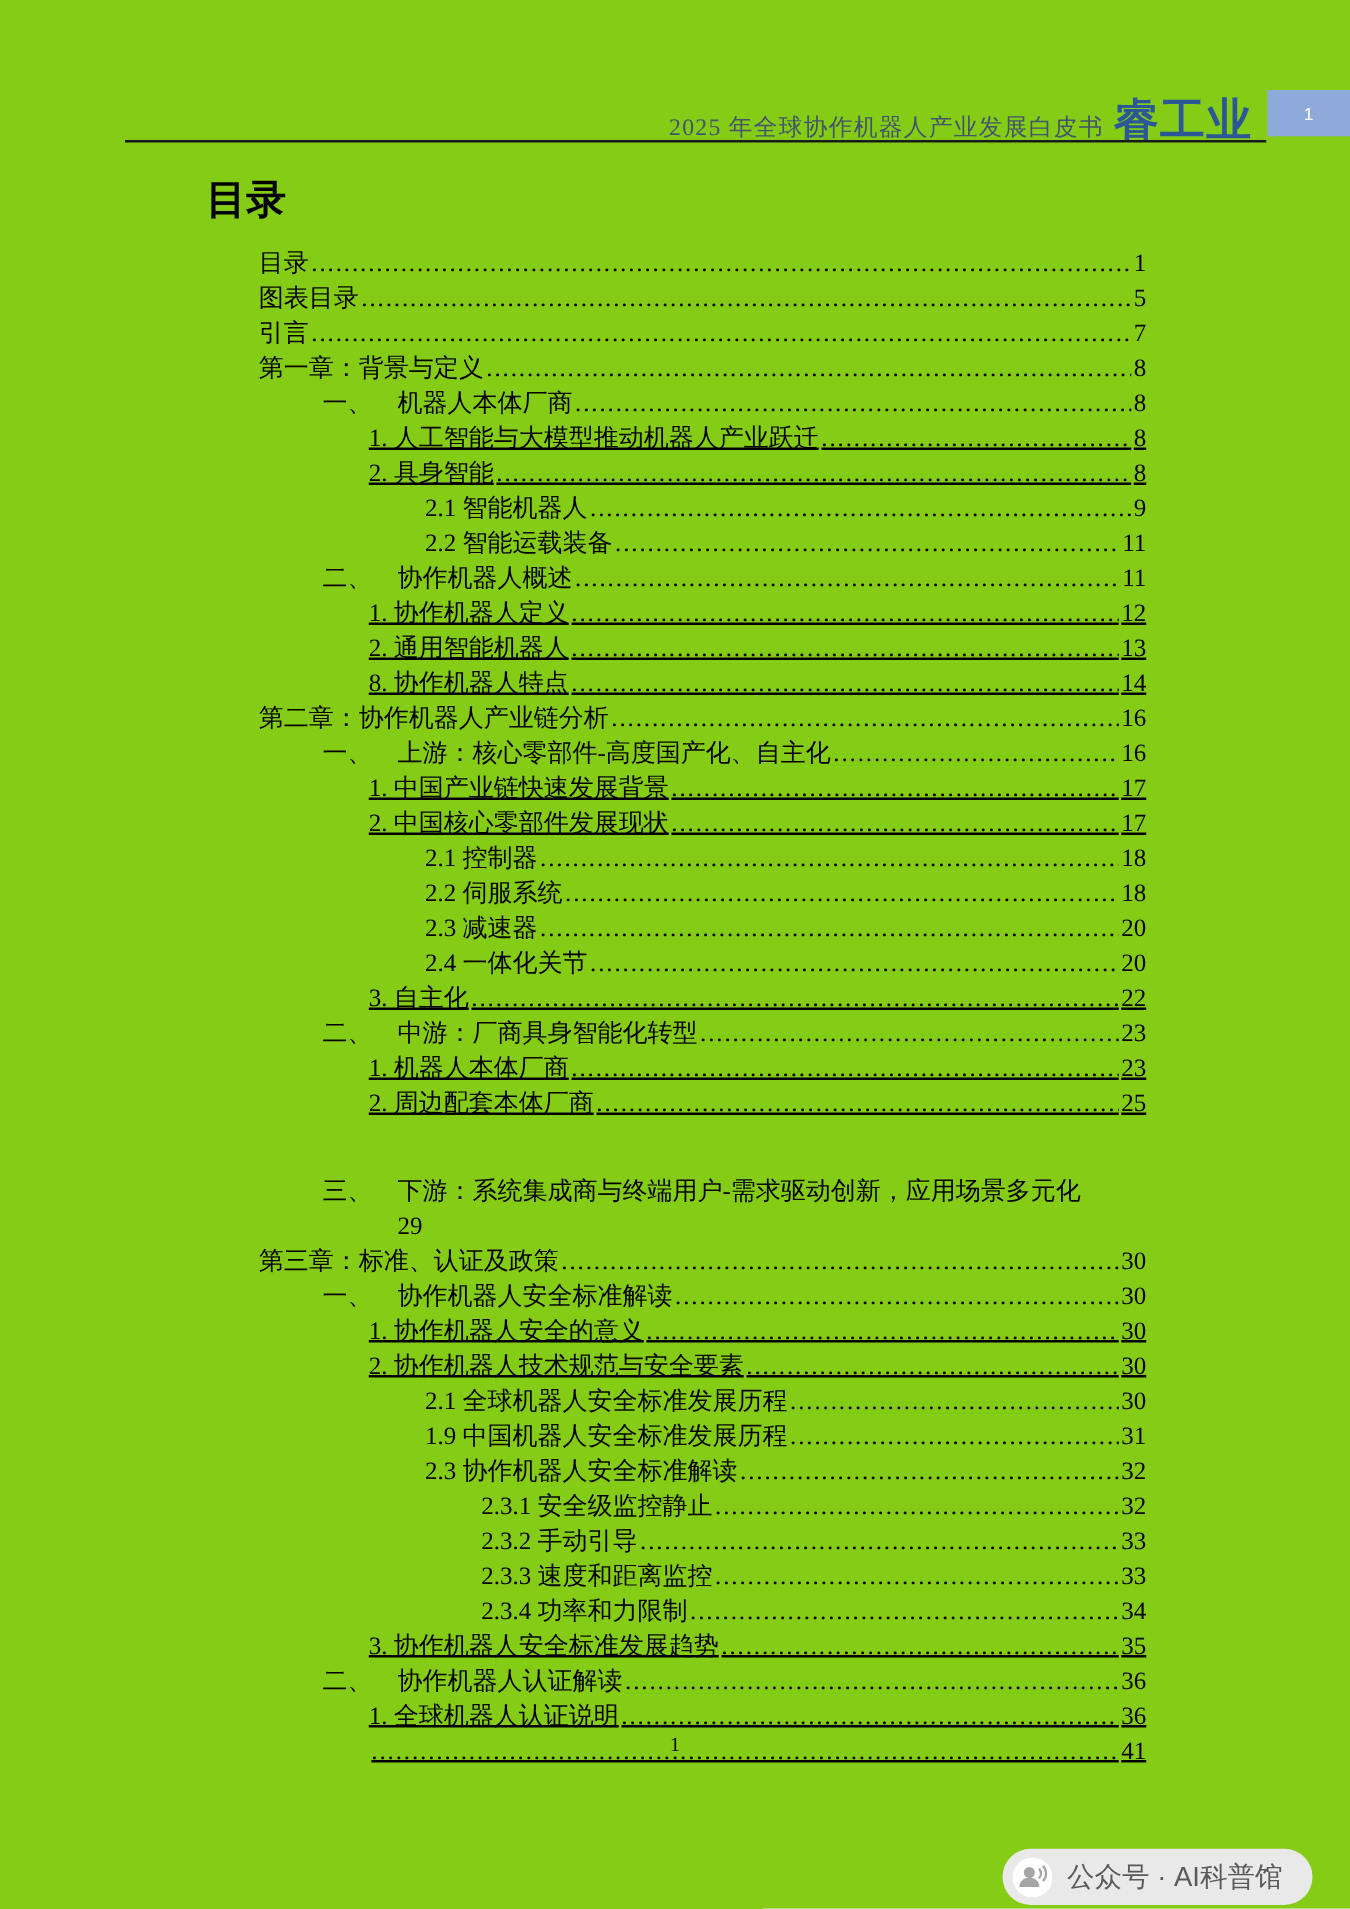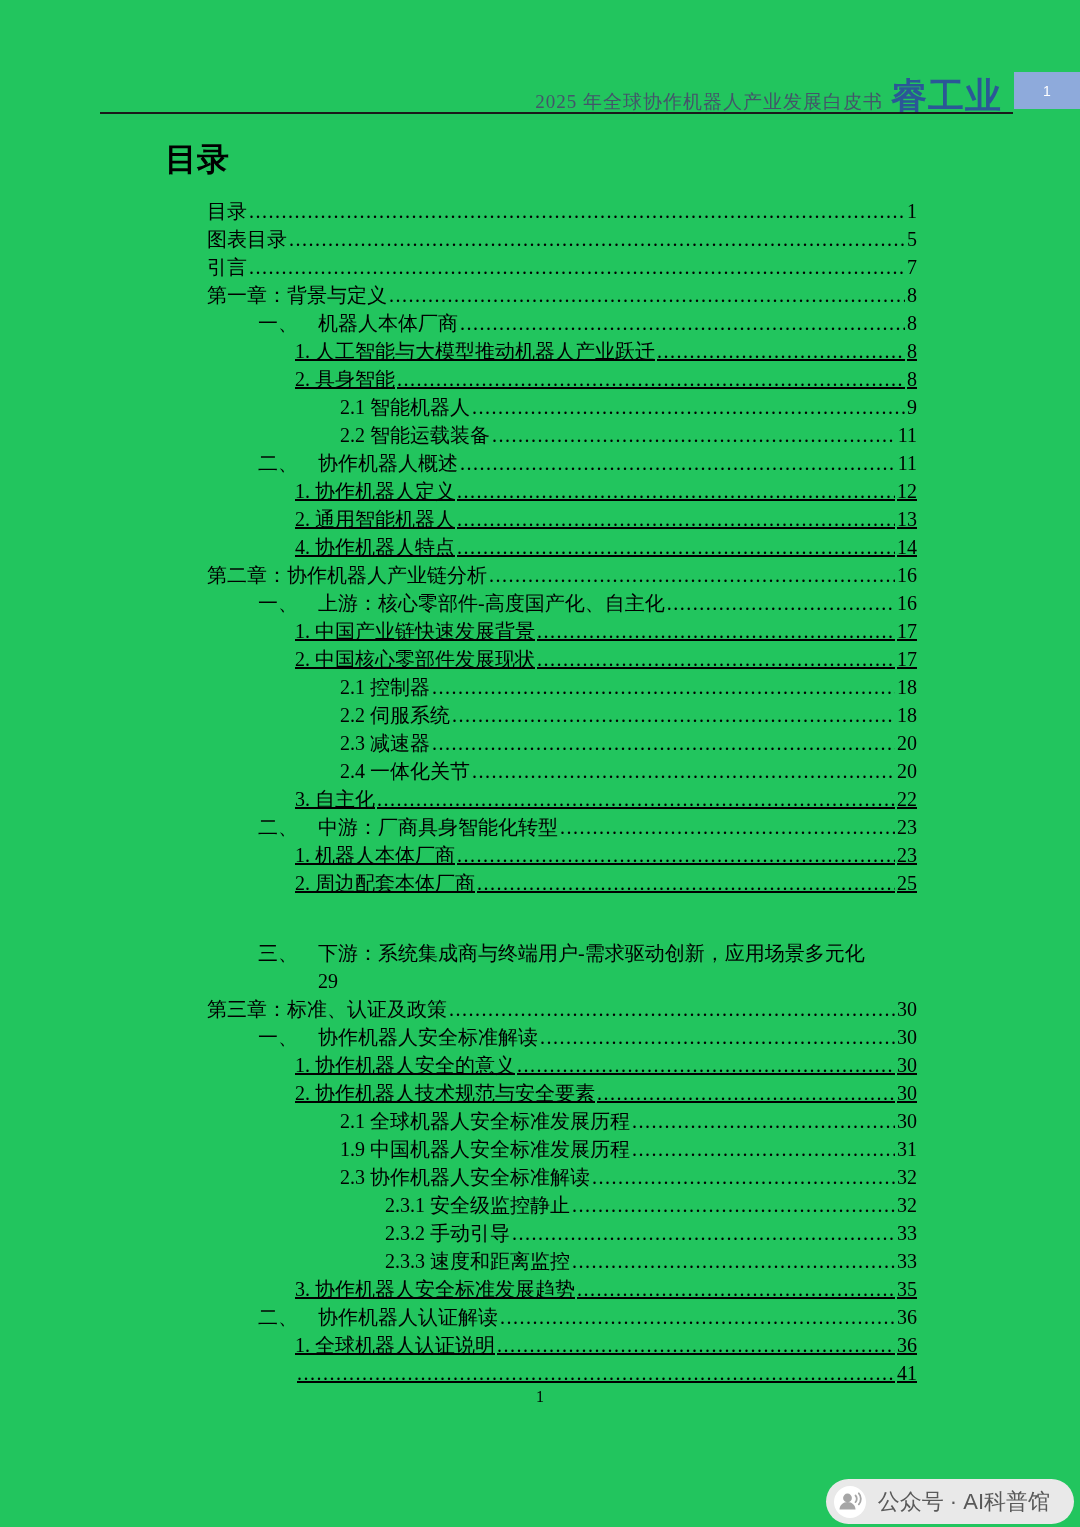--- a/index.html
+++ b/index.html
@@ -2,21 +2,21 @@
 <html><head>
 <meta charset="utf-8">
 <style>
   * { margin: 0; padding: 0; box-sizing: border-box; }
   html, body { background: #ffffff; }
   .page {
     position: relative;
     width: 1080px;
     height: 1527px;
     margin: 0 auto;
-    background: #22c55e;
+    background: #84cc16;
     font-family: "Liberation Serif", "DejaVu Serif", serif;
     color: #000;
     overflow: hidden;
   }
   
   .doc-header-text {
     position: absolute;
     top: 72px;
     right: 78px;
     display: flex;
@@ -107,21 +107,21 @@
     left: 0;
     width: 100%;
     text-align: center;
     font-size: 16px;
     color: #000;
   }
   
   .watermark {
     position: absolute;
     top: 1479px;
-    right: 6px;
+    right: 30px;
     height: 45px;
     background: #e9e9e9;
     border-radius: 23px;
     display: flex;
     align-items: center;
     gap: 12px;
     padding: 0 24px 0 8px;
   }
   .wm-icon {
     width: 32px;
@@ -206,21 +206,21 @@
         <span class="toc-text">1. 协作机器人定义</span>
         <span class="toc-dots"></span>
         <span class="toc-page">12</span>
       </div>
       <div class="toc-row lvl2">
         <span class="toc-text">2. 通用智能机器人</span>
         <span class="toc-dots"></span>
         <span class="toc-page">13</span>
       </div>
       <div class="toc-row lvl2">
-        <span class="toc-text">4. 协作机器人特点</span>
+        <span class="toc-text">8. 协作机器人特点</span>
         <span class="toc-dots"></span>
         <span class="toc-page">14</span>
       </div>
       <div class="toc-row lvl0">
         <span class="toc-text">第二章：协作机器人产业链分析</span>
         <span class="toc-dots"></span>
         <span class="toc-page">16</span>
       </div>
       <div class="toc-row lvl1">
         <span class="toc-text">一、　上游：核心零部件-高度国产化、自主化</span>
@@ -320,20 +320,25 @@
       </div>
       <div class="toc-row lvl4">
         <span class="toc-text">2.3.2 手动引导</span>
         <span class="toc-dots"></span>
         <span class="toc-page">33</span>
       </div>
       <div class="toc-row lvl4">
         <span class="toc-text">2.3.3 速度和距离监控</span>
         <span class="toc-dots"></span>
         <span class="toc-page">33</span>
+      </div>
+      <div class="toc-row lvl4">
+        <span class="toc-text">2.3.4 功率和力限制</span>
+        <span class="toc-dots"></span>
+        <span class="toc-page">34</span>
       </div>
       <div class="toc-row lvl2">
         <span class="toc-text">3. 协作机器人安全标准发展趋势</span>
         <span class="toc-dots"></span>
         <span class="toc-page">35</span>
       </div>
       <div class="toc-row lvl1">
         <span class="toc-text">二、　协作机器人认证解读</span>
         <span class="toc-dots"></span>
         <span class="toc-page">36</span>

